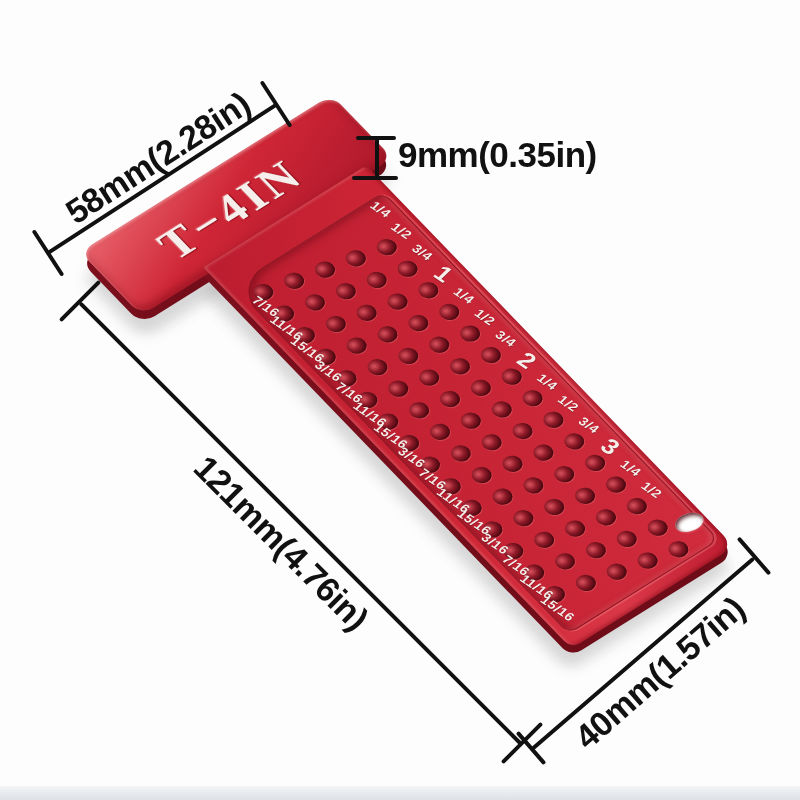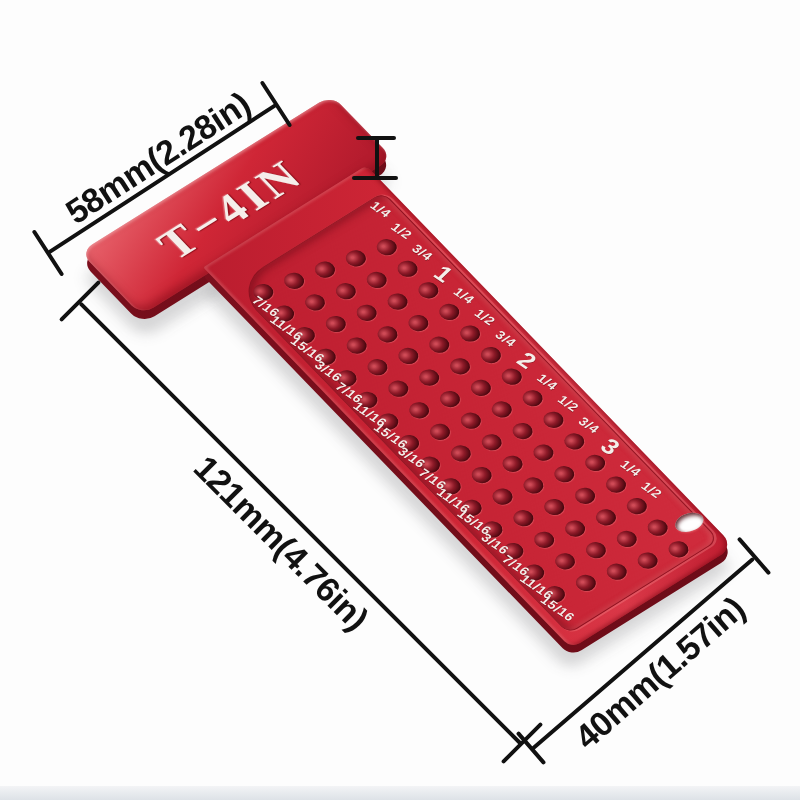--- a/index.html
+++ b/index.html
@@ -236,20 +236,21 @@
   </div>
 
   <div class="dim-line" id="line-58"></div>
   <div class="tick" id="tick-58-a"></div>
   <div class="tick" id="tick-58-b"></div>
   <div class="dim-label" id="label-58">58mm(2.28in)</div>
 
   <div id="beam-9-v"></div>
   <div class="tick" id="beam-9-c1"></div>
   <div class="tick" id="beam-9-c2"></div>
+  <div class="dim-label" id="label-9">9mm(0.35in)</div>
 
   <div class="dim-line" id="line-121"></div>
   <div class="tick" id="tick-121-a"></div>
   <div class="tick" id="tick-121-b"></div>
   <div class="dim-label" id="label-121">121mm(4.76in)</div>
 
   <div class="dim-line" id="line-40"></div>
   <div class="tick" id="tick-40-a"></div>
   <div class="tick" id="tick-40-b"></div>
   <div class="dim-label" id="label-40">40mm(1.57in)</div>

